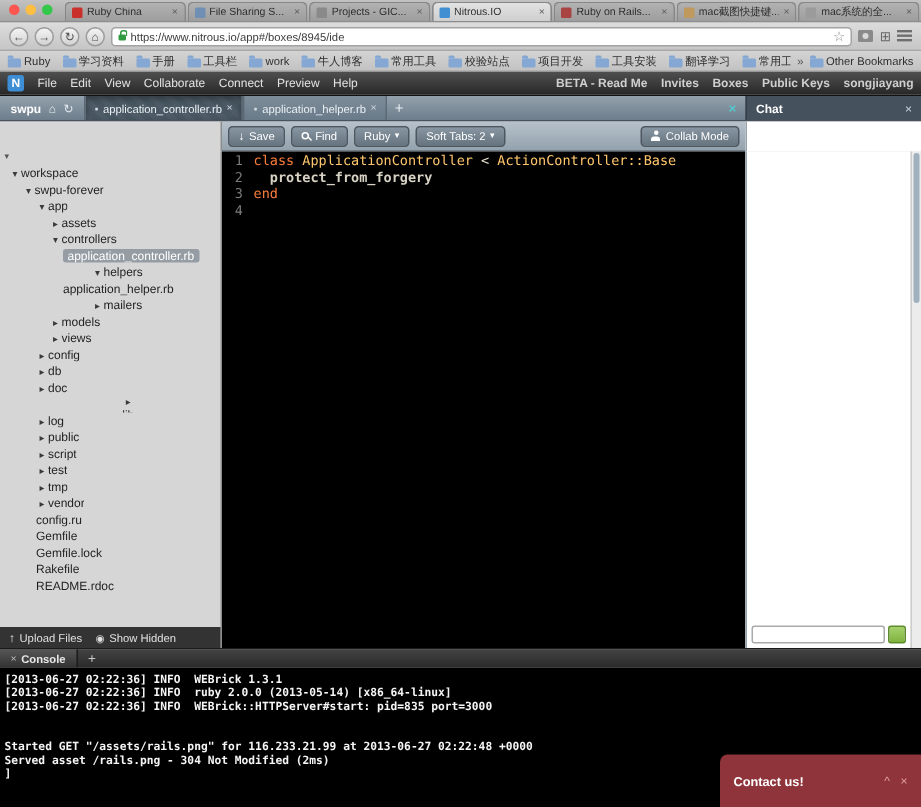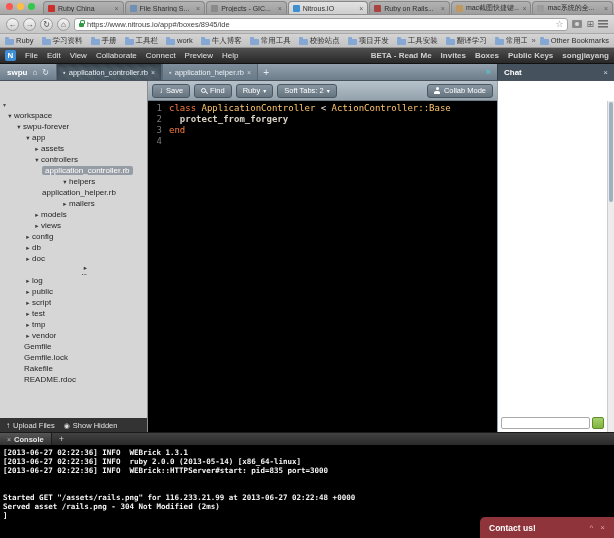--- a/index.html
+++ b/index.html
@@ -133,21 +133,21 @@
   .console-header{height:13px;background:linear-gradient(#424242,#2a2a2a);display:flex;align-items:stretch;border-top:1px solid #1a1a1a;}
   .ctab{display:flex;align-items:center;gap:3px;padding:0 7px;background:linear-gradient(#565656,#323232);border-right:1px solid #1c1c1c;color:#e8e8e8;font-size:7.5px;font-weight:bold;}
   .ctab-x{color:#bbb;font-size:7px;font-weight:normal;}
   .ctab-x::before{content:"×";}
   .cplus{display:flex;align-items:center;padding:0 7px;color:#ccc;font-size:9px;}
   .cplus::before{content:"+";}
   .console-body{height:93px;background:#000;padding:3px 3px;font-family:"DejaVu Sans Mono",monospace;font-size:7.5px;font-weight:bold;color:#f5f5f5;line-height:9px;overflow:hidden;}
   .cline{white-space:pre;min-height:9px;}
 
   
-  .contact{position:absolute;right:0;bottom:0;width:134px;height:21px;background:#8e343a;border-radius:5px 0 0 0;display:flex;align-items:center;gap:7px;padding:0 9px;color:#fff;font-size:8.5px;font-weight:bold;}
+  .contact{position:absolute;right:0;bottom:0;width:134px;height:35px;background:#8e343a;border-radius:5px 0 0 0;display:flex;align-items:center;gap:7px;padding:0 9px;color:#fff;font-size:8.5px;font-weight:bold;}
   .contact-label{flex:1;white-space:nowrap;}
   .contact-up,.contact-x{color:#e4a0a5;font-weight:normal;font-size:8px;}
   .contact-up::before{content:"^";}
   .contact-x::before{content:"×";}
 </style>
 </head>
 <body>
 
 <div class="screen">
 
@@ -473,20 +473,24 @@
           <div class="titem t-closed" style="padding-left: 24px;">
             <span class="arrow"></span>
             <span class="tlabel">tmp</span>
           </div>
 
           <div class="titem t-closed" style="padding-left: 24px;">
             <span class="arrow"></span>
             <span class="tlabel">vendor</span>
           </div>
 
+          <div class="titem t-file" style="padding-left: 24px;">
+
+            <span class="tlabel">config.ru</span>
+          </div>
 
           <div class="titem t-file" style="padding-left: 24px;">
 
             <span class="tlabel">Gemfile</span>
           </div>
 
           <div class="titem t-file" style="padding-left: 24px;">
 
             <span class="tlabel">Gemfile.lock</span>
           </div>

